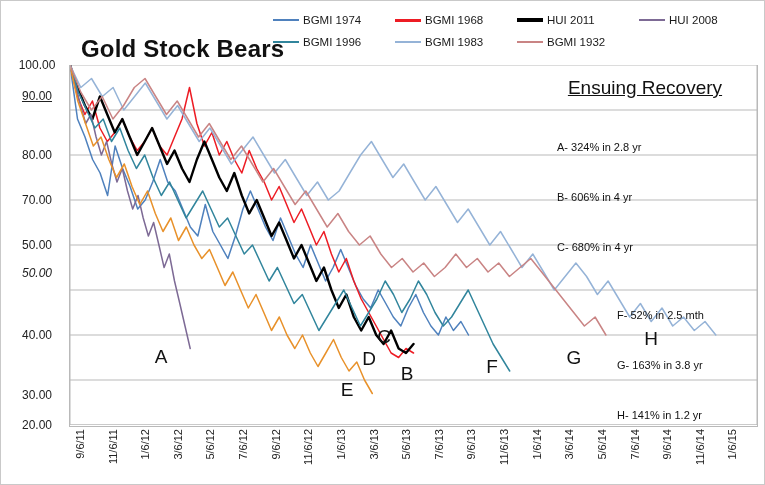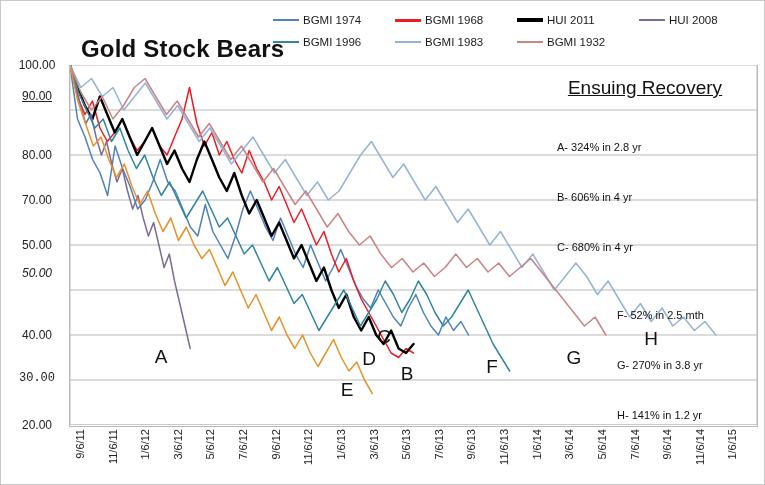--- a/index.html
+++ b/index.html
@@ -137,21 +137,21 @@
     </div>
 
   <div id="yaxis">
       <div class="ytick" style="top: 0px;">100.00</div>
       <div class="ytick" style="top: 31px; text-decoration: underline;">90.00</div>
       <div class="ytick" style="top: 90px;">80.00</div>
       <div class="ytick" style="top: 135px;">70.00</div>
       <div class="ytick" style="top: 180px;">50.00</div>
       <div class="ytick" style="top: 208px; font-style: italic;">50.00</div>
       <div class="ytick" style="top: 270px;">40.00</div>
-      <div class="ytick" style="top: 313px; font-family: Liberation Mono, monospace;">30.00</div>
+      <div class="ytick" style="top: 330px;">30.00</div>
       <div class="ytick" style="top: 360px;">20.00</div>
     </div>
 
   <div id="plot-area">
     <svg id="plot-svg" width="687" height="360" viewBox="0 0 687 360" preserveAspectRatio="none">
         <line x1="0" x2="687" y1="0" y2="0" stroke="#b9b9b9" stroke-width="1"></line>
         <line x1="0" x2="687" y1="45" y2="45" stroke="#b9b9b9" stroke-width="1"></line>
         <line x1="0" x2="687" y1="90" y2="90" stroke="#b9b9b9" stroke-width="1"></line>
         <line x1="0" x2="687" y1="135" y2="135" stroke="#b9b9b9" stroke-width="1"></line>
         <line x1="0" x2="687" y1="180" y2="180" stroke="#b9b9b9" stroke-width="1"></line>
@@ -211,18 +211,18 @@
   <div id="recovery">
     <div id="recovery-title">Ensuing Recovery</div>
     <div id="recovery-left">
         <div class="recovery-line rl-left">A- 324% in 2.8 yr</div>
         <div class="recovery-line rl-left">B- 606% in 4 yr</div>
         <div class="recovery-line rl-left">C- 680% in 4 yr</div>
       </div>
     <div id="recovery-gap"></div>
     <div id="recovery-right">
         <div class="recovery-line rl-right">F- 52% in 2.5 mth</div>
-        <div class="recovery-line rl-right">G- 270% in 3.8 yr</div>
+        <div class="recovery-line rl-right">G- 163% in 3.8 yr</div>
         <div class="recovery-line rl-right">H- 141% in 1.2 yr</div>
       </div>
   </div>
 
 </div>
 
 </body></html>

